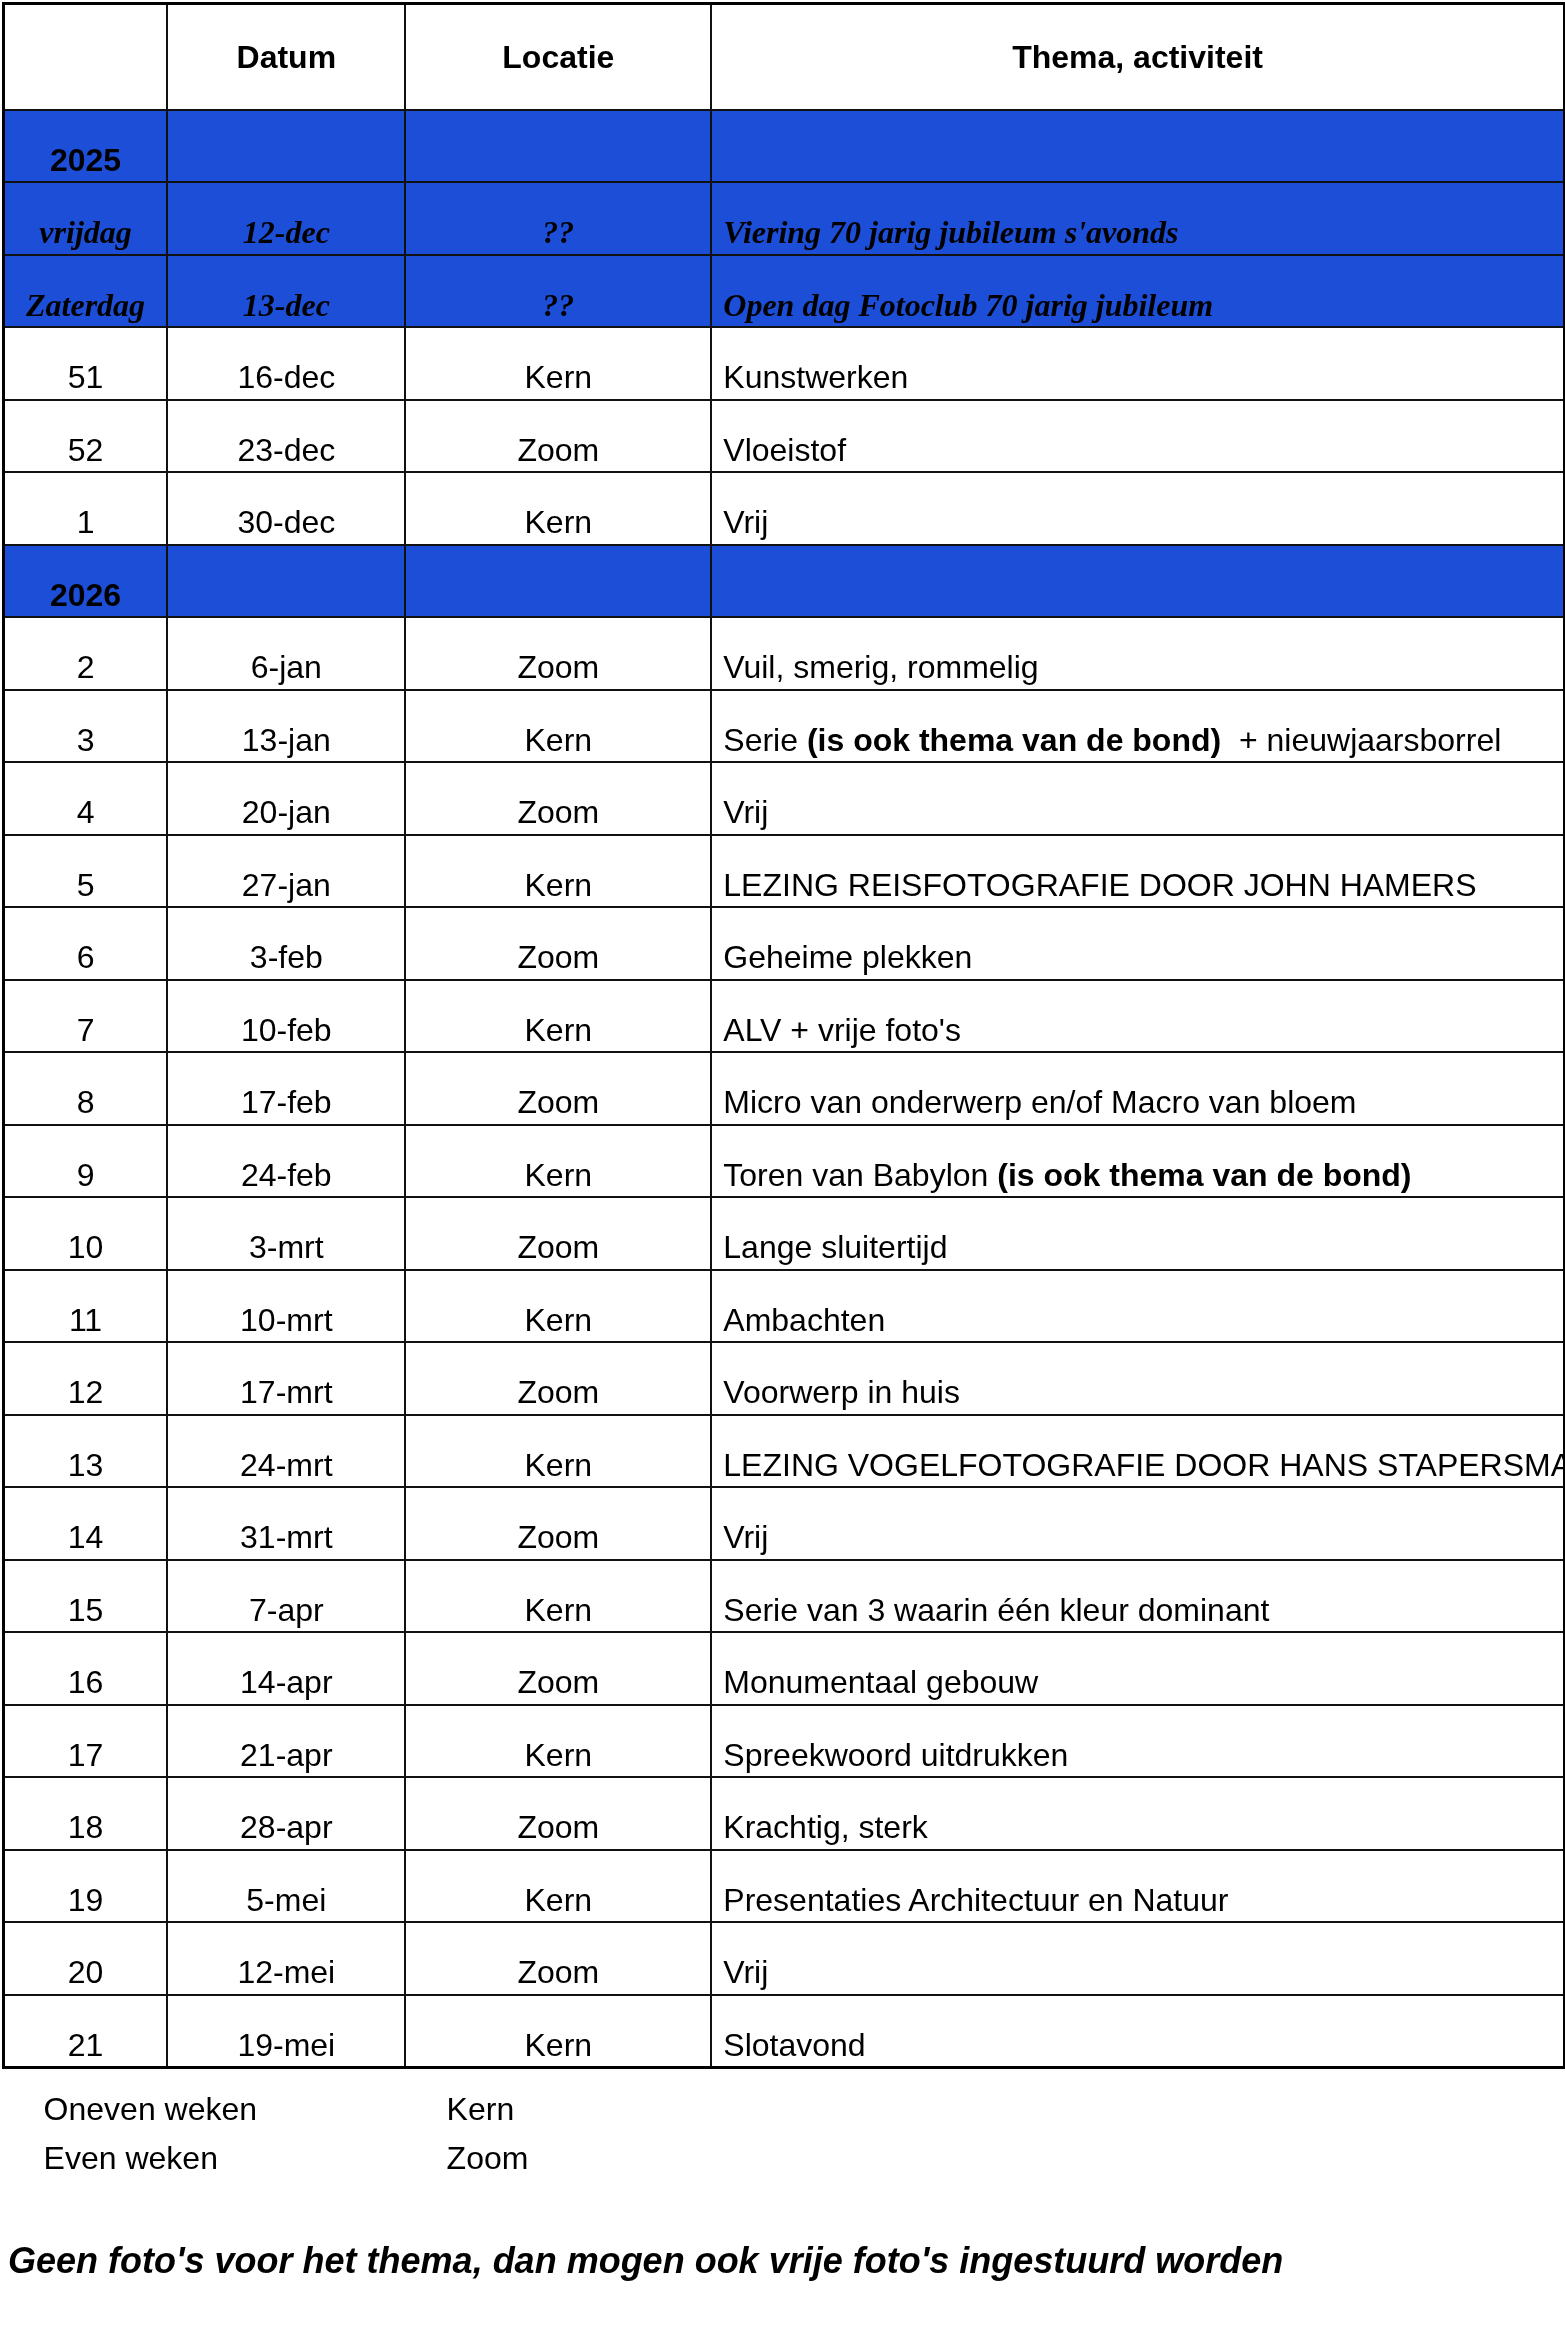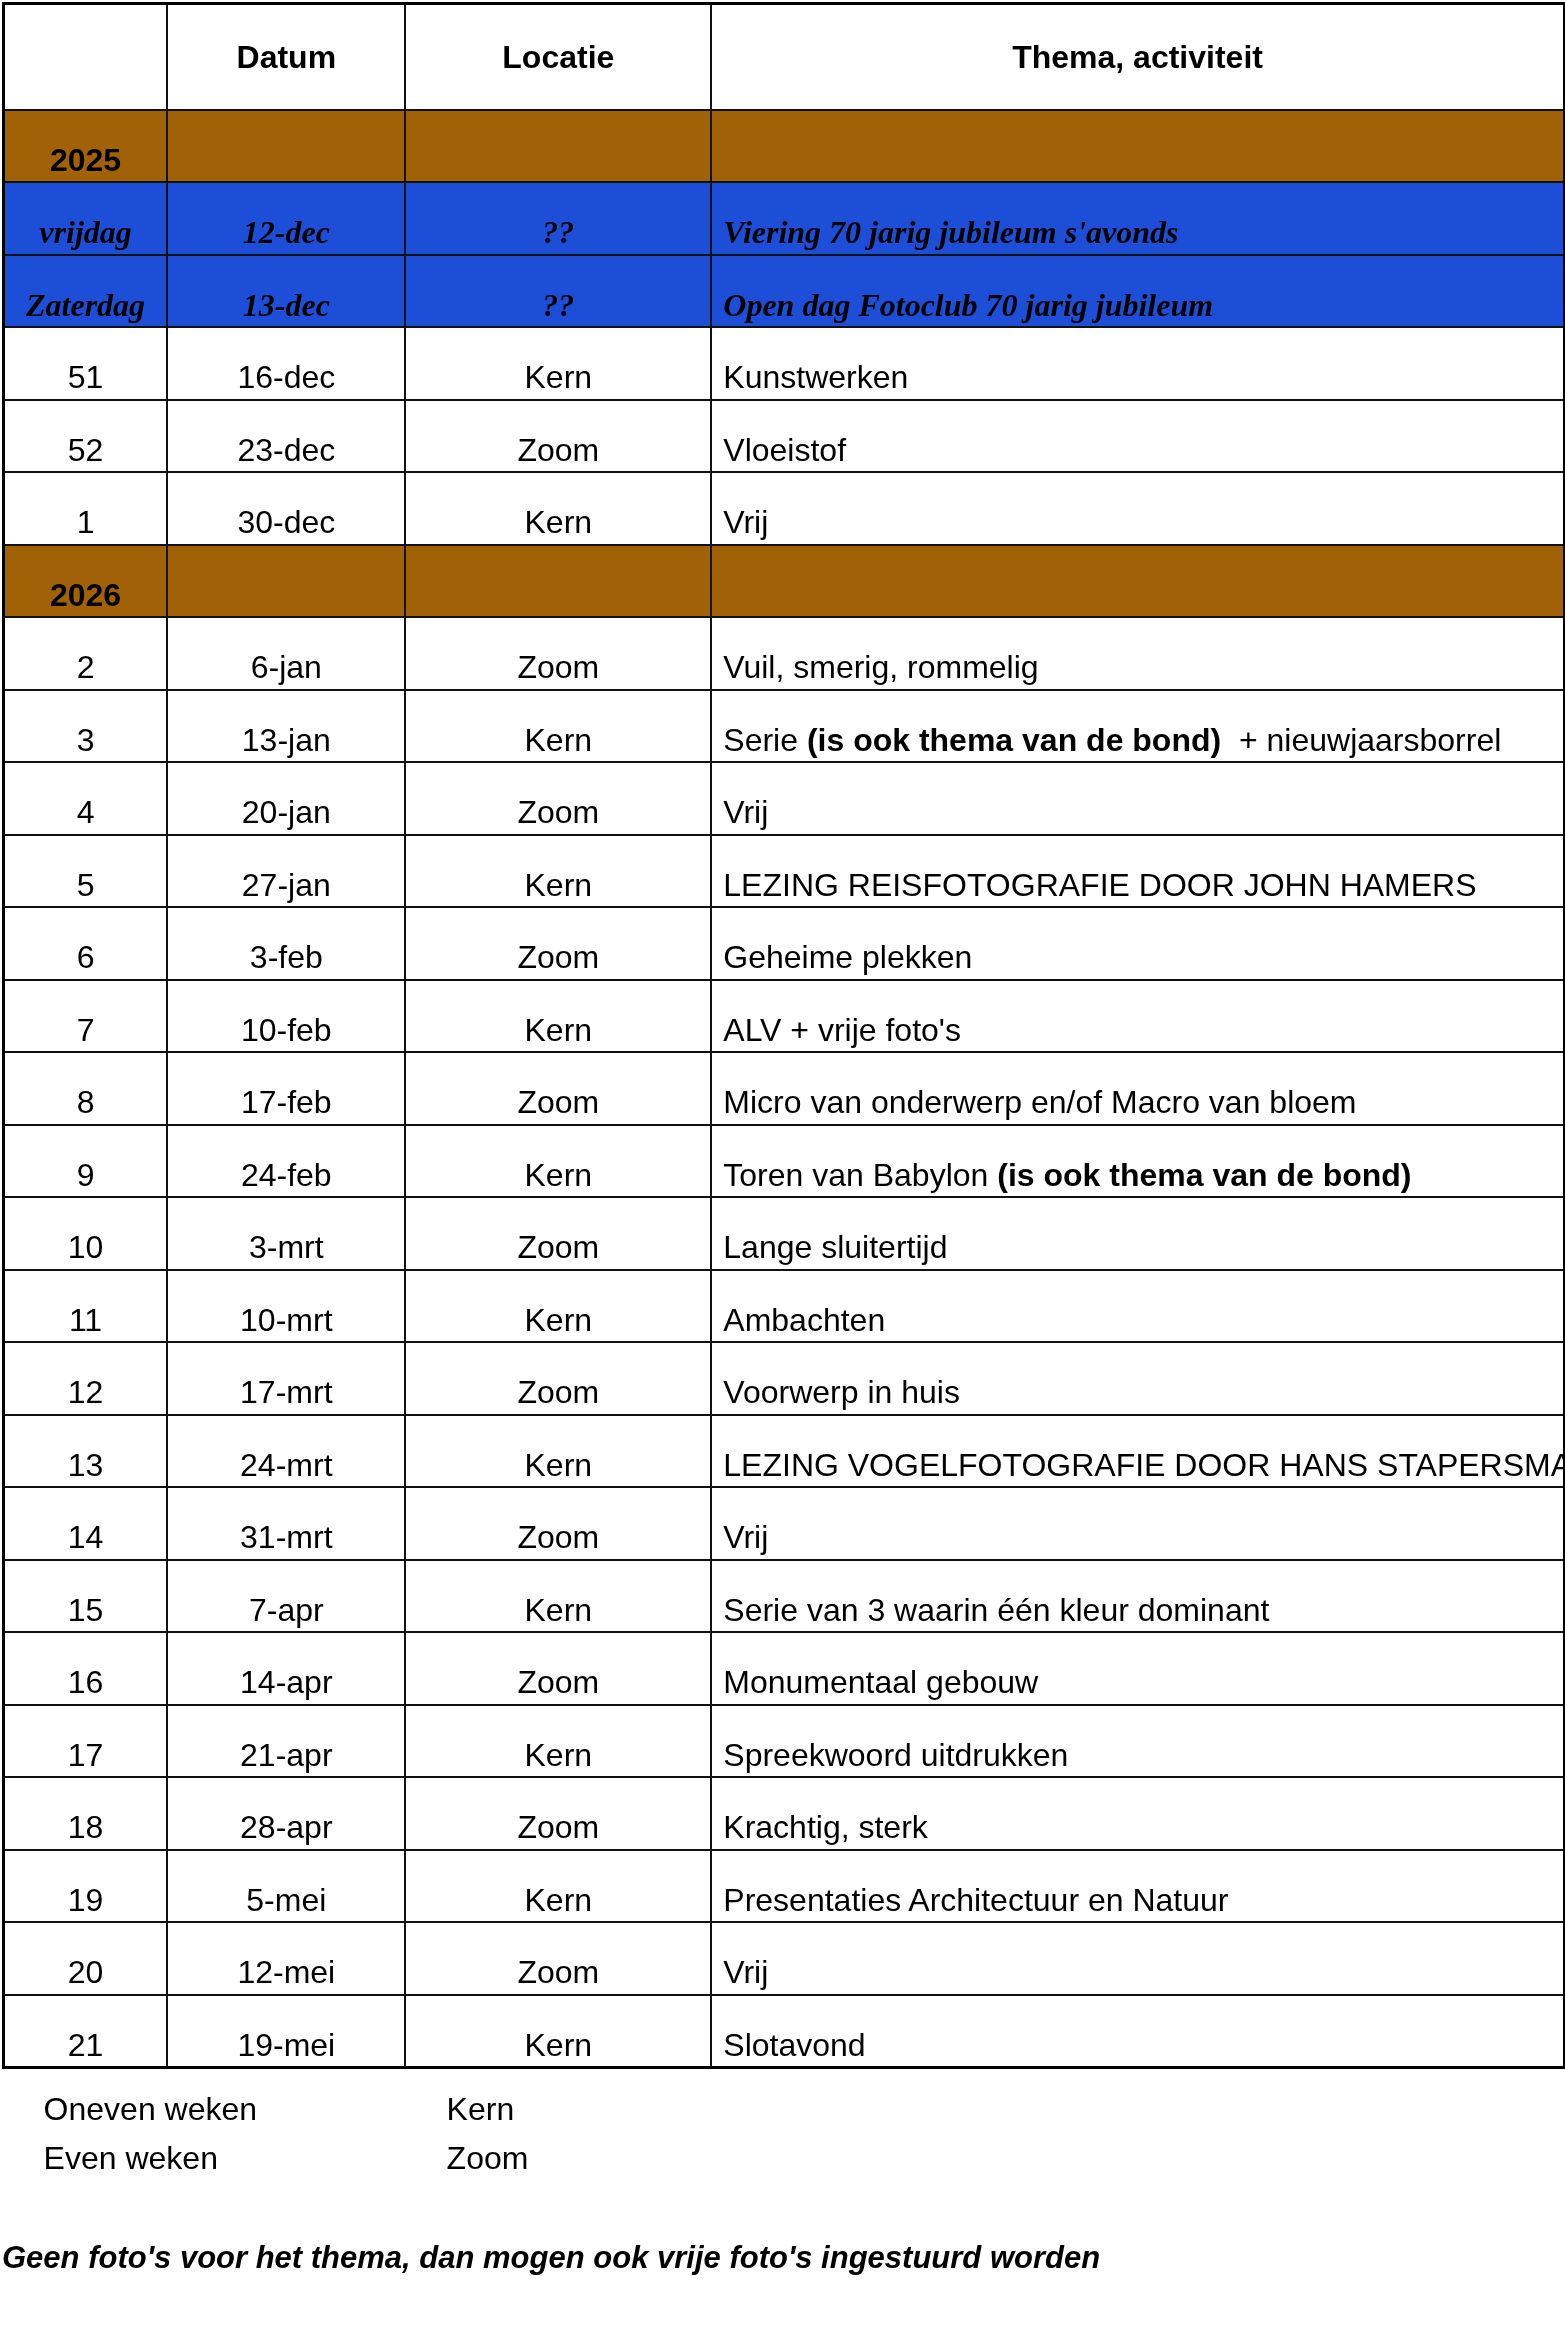--- a/index.html
+++ b/index.html
@@ -24,37 +24,37 @@
     line-height: 1;
     padding: 0 11px 5.5px 11px;
     vertical-align: bottom;
     white-space: nowrap;
     overflow: hidden;
   }
   table.schedule th {
     height: 104px; vertical-align: middle; font-weight: bold; text-align: center; padding-bottom: 0; border-radius: 29px;
   }
   tr.row td { height: 65px; }
-  tr.year td { background: #a16207; font-weight: bold; height: 65px; }
+  tr.year td { background: #1d4ed8; font-weight: bold; height: 65px; }
   tr.special td { background: #1d4ed8; font-weight: bold; font-style: italic; height: 65px; font-family: Liberation Serif, serif; }
   td.center { text-align: center; }
   td.left { text-align: left; }
   tr.year td.center { text-align: center; }
   .bold { font-weight: bold; }
   table.schedule { border: 3.7px solid #000; }
 
   .legend {
     position: absolute; left: 14.6px; top: 2085px;
     font-size: 32px; line-height: 49px;
   }
   .legend .legend-row { display: flex; }
   .legend .legend-label { width: 403px; margin-left: 29px; }
   .note {
-    position: absolute; left: 2px; top: 2240px;
-    font-size: 31px; font-weight: bold; font-style: italic;
+    position: absolute; left: 8px; top: 2240px;
+    font-size: 36px; font-weight: bold; font-style: italic;
   }
 </style>
 </head>
 <body>
 
 <table class="schedule">
   <colgroup>
     <col class="c-week">
       <col class="c-date">
       <col class="c-loc">

